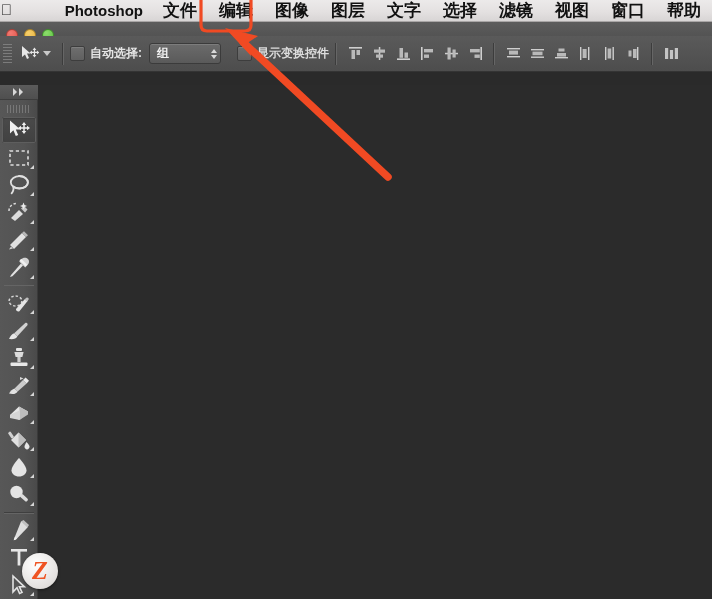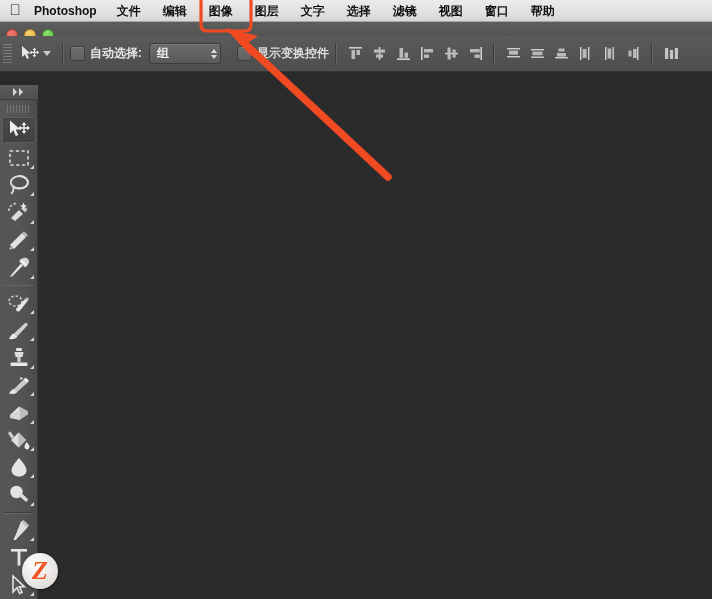--- a/index.html
+++ b/index.html
@@ -13,24 +13,24 @@
     position:absolute;left:0;top:0;width:712px;height:22px;
     background:linear-gradient(180deg,#eceaea 0%,#e4e1e1 55%,#d8d5d5 100%);
     border-bottom:1px solid #a9a6a6;
     display:flex;align-items:center;box-sizing:border-box;
   }
   .mb-apple{
     width:30px;display:flex;align-items:center;justify-content:center;
     color:#1b1b1b;font-size:15px;line-height:1;padding-bottom:2px;
   }
   .mb-item{
-    color:#111;font-size:12px;font-weight:bold;
+    color:#111;font-size:17px;font-weight:bold;
     padding:0 11px;line-height:22px;white-space:nowrap;position:relative;
   }
-  .mb-item.app{font-size:12px;padding:0 9px 0 4px;}
+  .mb-item.app{font-size:15px;padding:0 9px 0 4px;margin-left:48px;}
   
   #titlebar{
     position:absolute;left:0;top:22px;width:712px;height:26px;
     background:linear-gradient(180deg,#5d5d5d 0%,#545454 50%,#4b4b4b 100%);
     border-bottom:1px solid #3a3a3a;
   }
   .lights{position:absolute;left:6px;top:0;height:26px;display:flex;align-items:center;gap:6px;}
   .light{width:12px;height:12px;border-radius:50%;box-sizing:border-box;}
   .light.red{background:radial-gradient(circle at 35% 30%,#f27a72,#e0554b);border:1px solid #a83f38;}
   .light.yellow{background:radial-gradient(circle at 35% 30%,#f6cf6a,#e8b341);border:1px solid #ad8528;}

